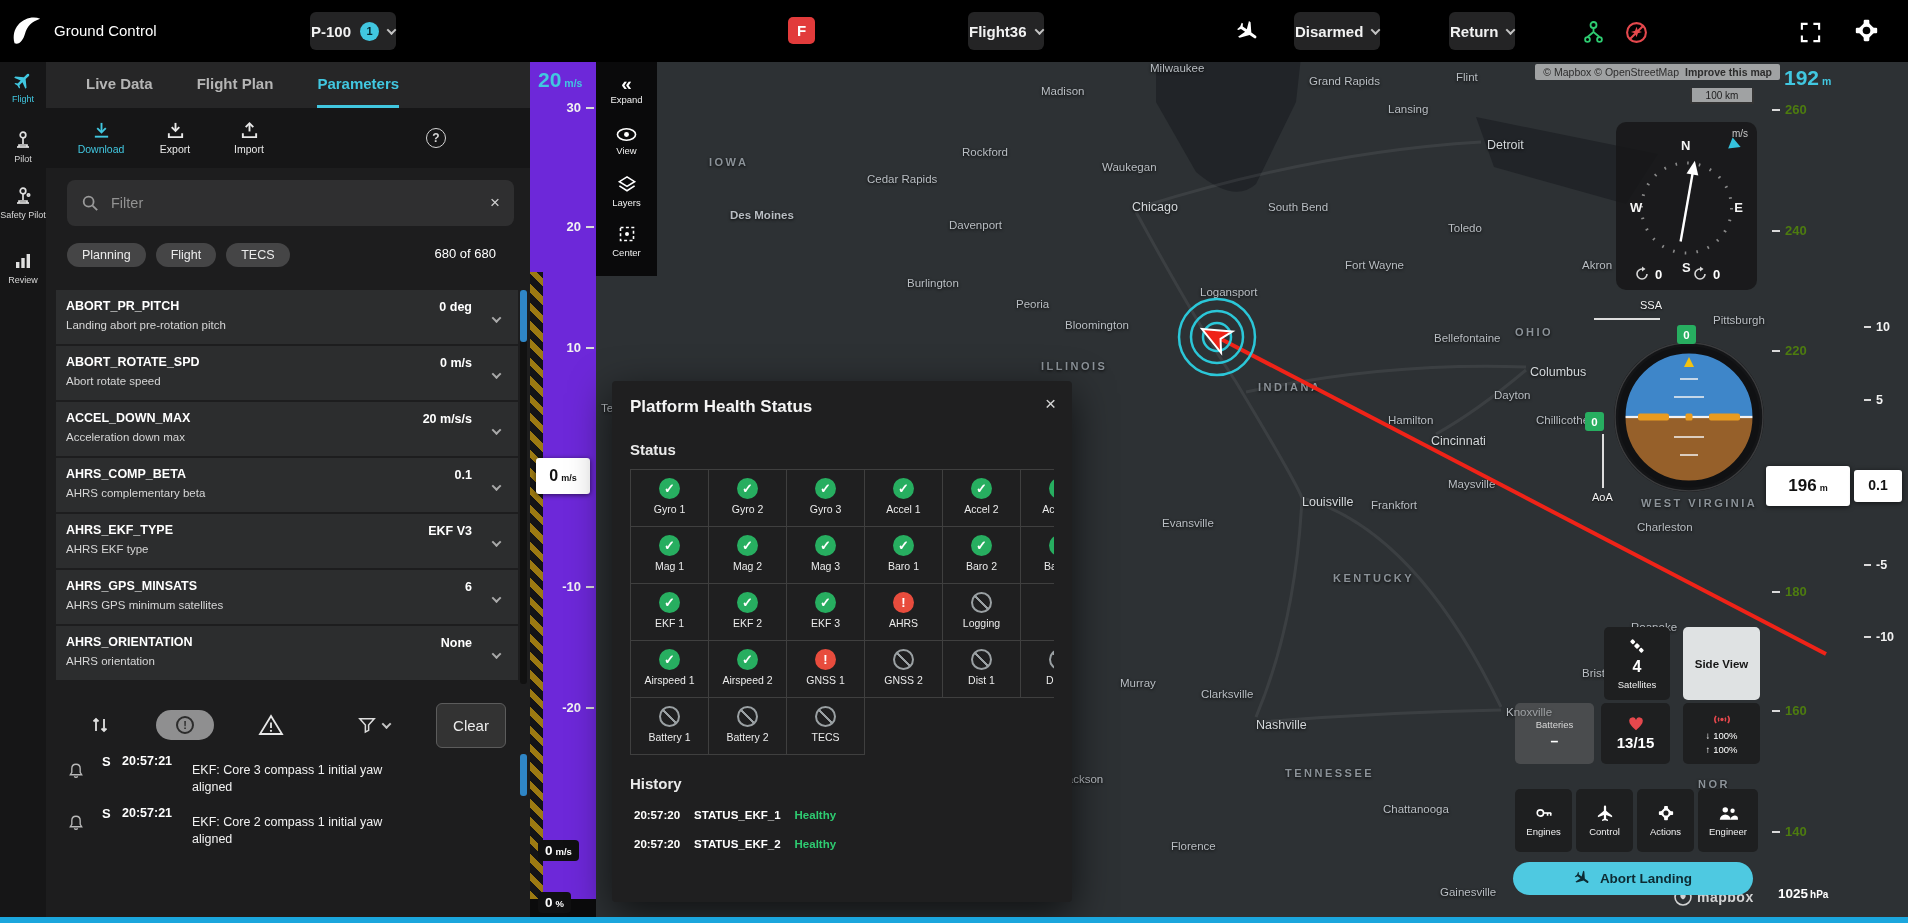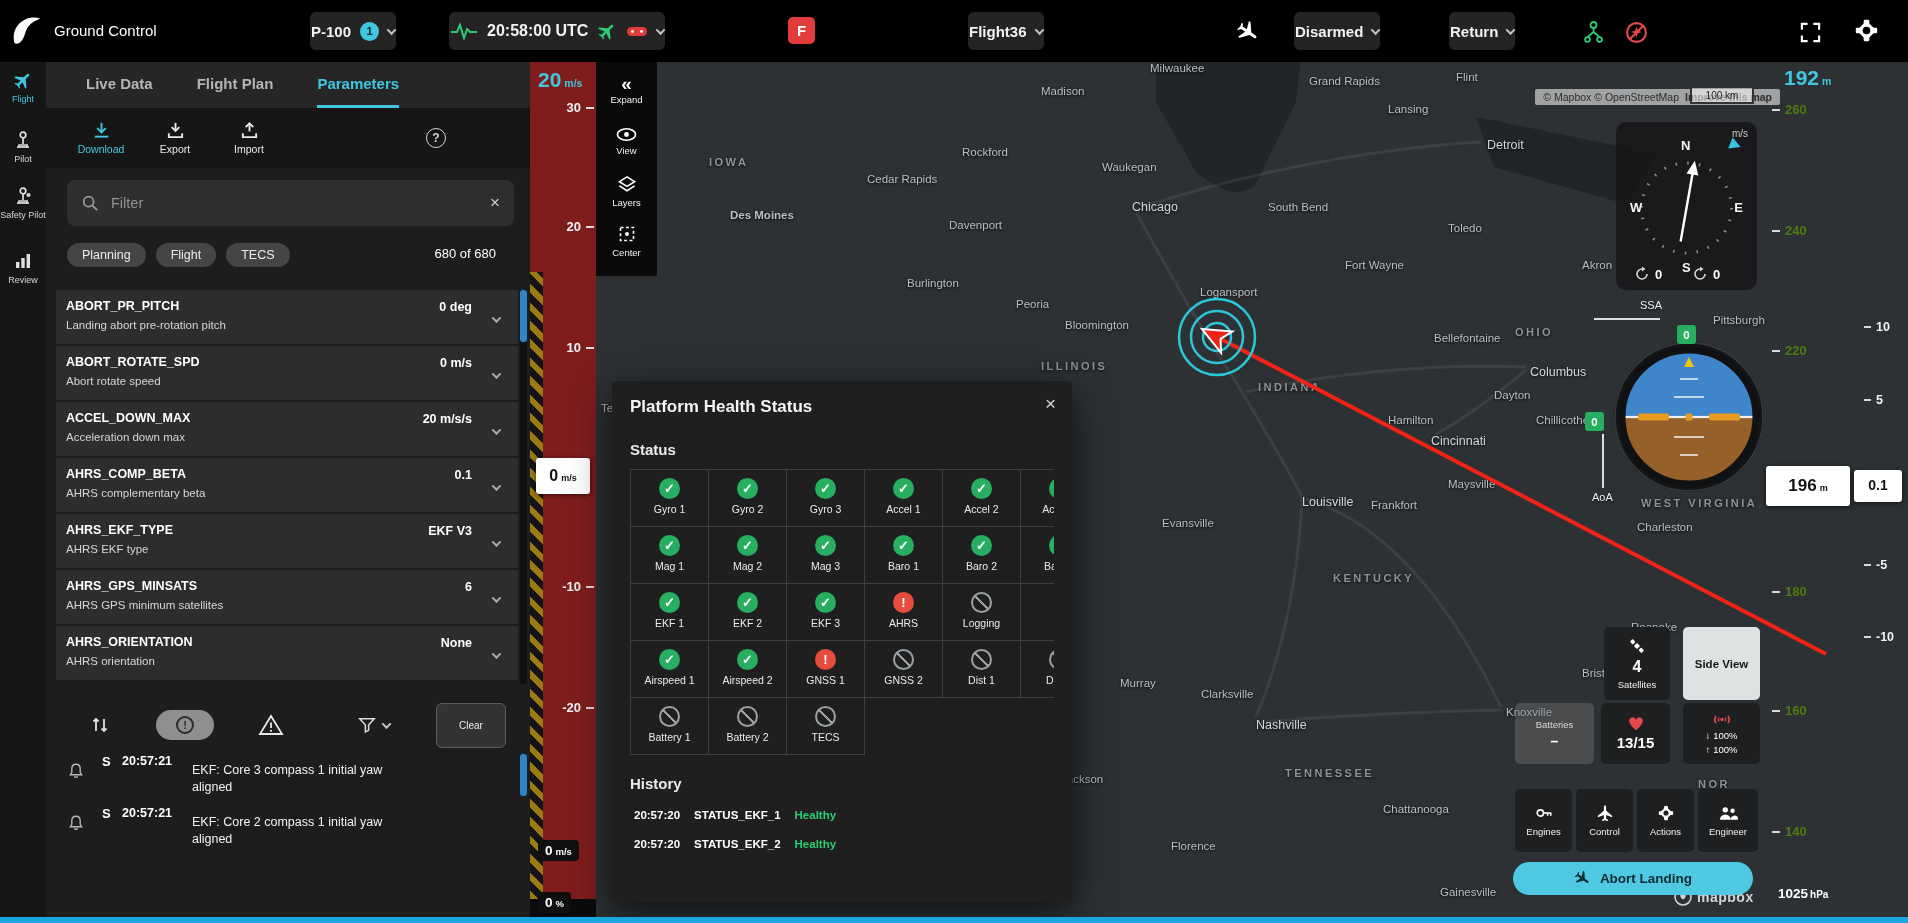--- a/index.html
+++ b/index.html
@@ -43,51 +43,51 @@
   .prow{position:relative;height:54px;background:#2c2d2e;margin-bottom:2px;cursor:pointer;}
   .pname{position:absolute;left:10px;top:9px;font-size:12.5px;font-weight:bold;color:#fff;}
   .pdesc{position:absolute;left:10px;top:29px;font-size:11.5px;color:#d6d6d6;}
   .pval{position:absolute;right:46px;top:10px;font-size:12.5px;font-weight:bold;color:#fff;}
   .prow .chev{position:absolute;right:18px;top:26px;border-color:#a9a9a9;}
   .vtrack{position:absolute;left:474px;width:7px;background:#111;border-radius:3px;}
   .vthumb{position:absolute;left:474px;width:7px;background:#2f86c7;border-radius:3px;cursor:pointer;}
   .msg-controls{position:absolute;left:0;top:646px;right:0;height:34px;display:flex;align-items:center;}
   .info-pill{position:absolute;left:110px;width:58px;height:30px;background:#8f8f90;border-radius:15px;display:flex;align-items:center;justify-content:center;cursor:pointer;}
   .info-dot{width:18px;height:18px;border-radius:50%;border:2px solid #2c2c2c;color:#2c2c2c;font-size:11px;font-weight:bold;display:flex;align-items:center;justify-content:center;}
-  .clear-btn{position:absolute;left:390px;width:70px;height:45px;background:#333;border:1px solid #5c5c5c;border-radius:6px;color:#ececec;font-size:10px;display:flex;align-items:center;justify-content:center;cursor:pointer;}
+  .clear-btn{position:absolute;left:390px;width:70px;height:45px;background:#333;border:1px solid #5c5c5c;border-radius:6px;color:#ececec;font-size:15px;display:flex;align-items:center;justify-content:center;cursor:pointer;}
   .msgs{position:absolute;left:0;top:690px;width:470px;}
   .msg{position:relative;min-height:46px;margin-bottom:6px;cursor:pointer;}
   .msg .bell{position:absolute;left:22px;top:10px;}
   .msg .sev{position:absolute;left:56px;top:2px;font-size:13px;font-weight:bold;}
   .msg .mtime{position:absolute;left:76px;top:2px;font-size:12.5px;font-weight:bold;}
   .msg .mtext{position:absolute;left:146px;top:10px;width:220px;font-size:12.5px;line-height:17px;color:#f2f2f2;}
   .clear-local{position:absolute;left:30px;top:806px;width:424px;height:32px;background:#2a2a2b;border:1px solid #6f6f6f;border-radius:6px;color:#f0f0f0;font-size:12.5px;display:flex;align-items:center;justify-content:center;cursor:pointer;}
 
   
-  .speed-tape{position:absolute;left:530px;top:62px;width:66px;bottom:24px;background:#7f1d1d;z-index:15;}
+  .speed-tape{position:absolute;left:530px;top:62px;width:66px;bottom:24px;background:#6d28d9;z-index:15;}
   .tape-readout{position:absolute;top:6px;left:8px;color:#41c7e0;font-weight:bold;font-size:21px;display:flex;align-items:baseline;gap:3px;}
   .tape-readout .unit{font-size:10.5px;font-weight:bold;}
   .hazard{position:absolute;left:0;top:210px;bottom:0;width:13px;
           background:repeating-linear-gradient(45deg,#9c7a12 0 6px,#141416 6px 13px);}
   .stick{position:absolute;right:2px;display:flex;align-items:center;gap:5px;color:#f2f2f2;font-weight:bold;font-size:13px;}
   .stick::after{content:"";width:8px;height:2px;background:#d9d9d9;}
   .cur-box{position:absolute;background:#fff;color:#121212;font-weight:bold;display:flex;align-items:baseline;justify-content:center;gap:3px;border-radius:3px;box-shadow:0 1px 5px rgba(0,0,0,.6);}
   .cur-box .unit{font-size:9px;}
   .speed-cur{left:6px;top:396px;width:54px;height:36px;font-size:16px;padding-top:9px;}
   .tape-chip{position:absolute;left:8px;background:#101011;border-radius:4px;padding:3px 7px;font-weight:bold;font-size:13.5px;color:#fff;display:flex;align-items:baseline;gap:3px;}
   .tape-chip .unit{font-size:9.5px;}
 
   
   .map{position:absolute;left:596px;top:62px;right:0;bottom:6px;background:#2d3134;overflow:hidden;z-index:1;cursor:grab;}
   .map-art{position:absolute;left:0;top:0;z-index:1;}
   .mlabel{position:absolute;font-size:11.5px;color:#b9bec3;text-shadow:0 1px 3px rgba(0,0,0,.85);white-space:nowrap;z-index:2;}
   .mlabel.city-lg{font-size:12.5px;color:#d4d8db;}
   .mlabel.state{font-size:11px;color:#8b9298;letter-spacing:2.5px;font-weight:bold;}
   .track-art{position:absolute;left:0;top:0;z-index:3;}
-  .attrib{position:absolute;right:128px;top:2px;z-index:4;background:rgba(255,255,255,.55);color:#2d2d2d;font-size:10.5px;padding:2px 8px;border-radius:2px;display:flex;gap:6px;margin-top:25px;}
+  .attrib{position:absolute;right:128px;top:2px;z-index:4;background:rgba(255,255,255,.55);color:#2d2d2d;font-size:10.5px;padding:2px 8px;border-radius:2px;display:flex;gap:6px;}
   .attrib .improve{font-weight:bold;cursor:pointer;}
   .scalebar{position:absolute;left:1094px;top:26px;width:64px;height:16px;z-index:4;background:rgba(255,255,255,.55);border:2px solid #333;border-top:0;color:#1d1d1d;font-size:10px;display:flex;align-items:center;justify-content:center;}
   .mapbox-logo{position:absolute;left:1078px;top:826px;z-index:4;display:flex;align-items:center;gap:5px;color:rgba(240,240,240,.85);font-size:14px;font-weight:bold;letter-spacing:.5px;}
   .map-controls{position:absolute;left:0;top:0;width:61px;background:#0a0a0b;z-index:5;display:flex;flex-direction:column;padding:4px 0 10px;}
   .mc-btn{height:50px;display:flex;flex-direction:column;align-items:center;justify-content:center;gap:3px;color:#fff;cursor:pointer;}
   .mc-btn .mlabel2{font-size:9.5px;color:#f0f0f0;}
   .laquo{font-size:19px;line-height:14px;font-weight:bold;color:#fff;}
 
   
   .alt-overlay{position:absolute;left:1766px;top:62px;width:142px;bottom:6px;z-index:20;}
@@ -165,41 +165,20 @@
         </svg>
     </span>
     <span class="app-name">Ground Control</span>
 
     <div class="pill" style="left:310px;">
       <span>P-100</span>
       <span class="badge-cyan">1</span>
       <span class="chev"></span>
     </div>
 
-    <div class="pill" style="left:449px;">
-      <span>
-        <svg width="28" height="18" viewBox="0 0 28 18">
-            <polyline points="1,10 7,10 10,3 14,16 17,7 20,10 27,10" fill="none" stroke="#2ecc71" stroke-width="2"></polyline>
-          </svg>
-      </span>
-      <span style="font-size:16px;">20:58:00 UTC</span>
-      <span>
-        <svg width="20" height="20" viewBox="0 0 24 24">
-            <path fill="#2ecc71" transform="rotate(45 12 12)" d="M21.5,15.5L13.5,9V3.5A1.5,1.5 0 0,0 12,2A1.5,1.5 0 0,0 10.5,3.5V9L2.5,15.5V17.5L10.5,14.5V19.5L8,21V22.5L12,21.5L16,22.5V21L13.5,19.5V14.5L21.5,17.5Z"></path>
-          </svg>
-      </span>
-      <span>
-        <svg width="22" height="16" viewBox="0 0 22 16">
-            <rect x="1" y="4" width="20" height="9" rx="4.5" fill="#e23b3b"></rect>
-            <circle cx="6.5" cy="8.5" r="1.4" fill="#fff"></circle>
-            <circle cx="15.5" cy="8.5" r="1.4" fill="#fff"></circle>
-          </svg>
-      </span>
-      <span class="chev"></span>
-    </div>
 
     <span class="fbadge">F</span>
 
     <div class="pill" style="left:968px;">
       <span>Flight36</span>
       <span class="chev"></span>
     </div>
 
     <span class="tb-icon" style="left:1235px;">
       <svg width="24" height="24" viewBox="0 0 24 24">

